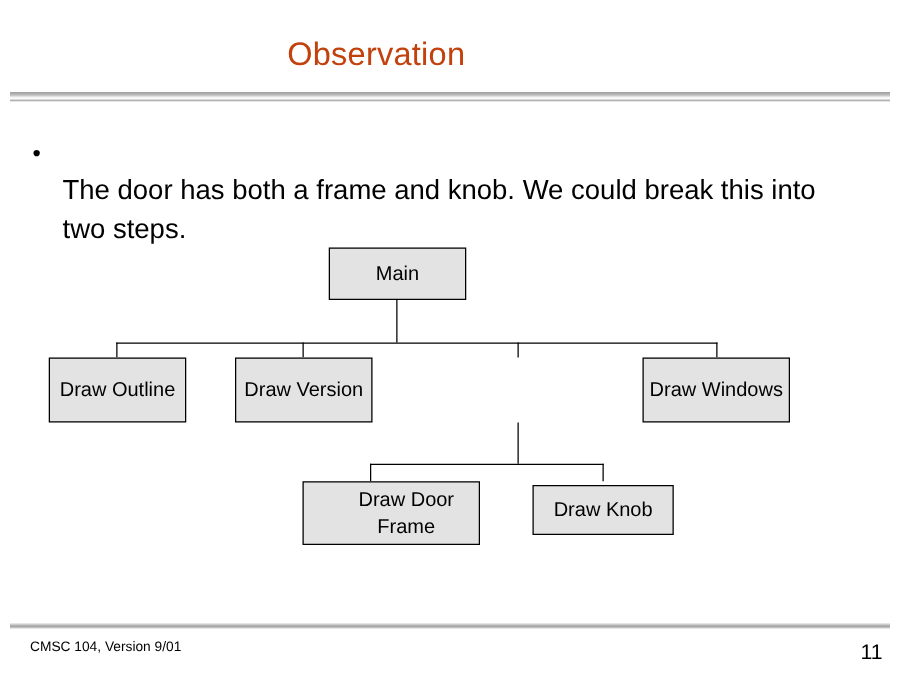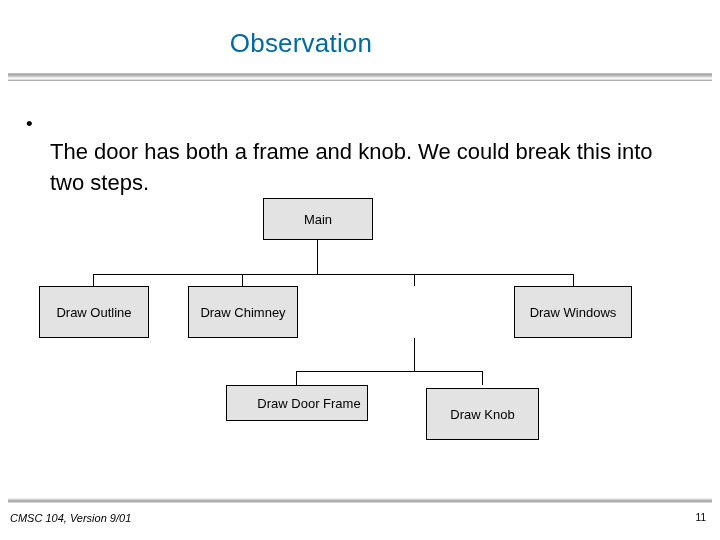--- a/index.html
+++ b/index.html
@@ -20,21 +20,21 @@
     width: 720px;
     height: 540px;
   }
   .title {
     position: absolute;
     left: 0;
     top: 28px;
     width: 602px;
     text-align: center;
     font-size: 26px;
-    color: #0369a1;
+    color: #c2410c;
     font-weight: normal;
     letter-spacing: 0.2px;
   }
   .title-rule {
     position: absolute;
     left: 8px;
     top: 72px;
     width: 704px;
     height: 9px;
     background: linear-gradient(to bottom, #ffffff 0%, #ffffff 16%, #9c9c9c 17%, #bdbdbd 45%, #e8e8e8 60%, #ffffff 75%, #c9c9c9 88%, #9a9a9a 100%);
@@ -72,41 +72,40 @@
   }
   .node {
     position: absolute;
     background: #e3e3e3;
     border: 1px solid #000000;
     box-sizing: border-box;
     display: flex;
     align-items: center;
     justify-content: center;
     text-align: center;
-    font-size: 13px;
+    font-size: 16px;
     line-height: 21px;
     color: #000000;
   }
   .connector {
     position: absolute;
     background: #000000;
   }
   .footer-left {
     position: absolute;
-    left: 10px;
+    left: 24px;
     top: 512px;
     font-size: 11px;
     color: #000000;
-    font-style: italic;
   }
   .footer-right {
     position: absolute;
     right: 14px;
     top: 512px;
-    font-size: 10px;
+    font-size: 17px;
     color: #000000;
   }
   .footer-rule {
     position: absolute;
     left: 8px;
     top: 498px;
     width: 704px;
     height: 5px;
     background: linear-gradient(to bottom, #ffffff 0%, #c8c8c8 35%, #9e9e9e 60%, #e6e6e6 100%);
   }
@@ -133,30 +132,30 @@
     <div class="connector" style="left:317px; top:50px; width:1px; height:34px;"></div>
 
     <div class="connector" style="left:93px; top:84px; width:481px; height:1px;"></div>
 
     <div class="connector" style="left:93px; top:84px; width:1px; height:12px;"></div>
     <div class="connector" style="left:242px; top:84px; width:1px; height:12px;"></div>
     <div class="connector" style="left:414px; top:84px; width:1px; height:12px;"></div>
     <div class="connector" style="left:573px; top:84px; width:1px; height:12px;"></div>
 
     <div class="node" style="left:39px; top:96px; width:110px; height:52px;">Draw Outline</div>
-    <div class="node" style="left:188px; top:96px; width:110px; height:52px;">Draw Chimney</div>
+    <div class="node" style="left:188px; top:96px; width:110px; height:52px;">Draw Version</div>
     <div class="node" style="left:514px; top:96px; width:118px; height:52px;">Draw Windows</div>
 
     <div class="connector" style="left:414px; top:148px; width:1px; height:33px;"></div>
     <div class="connector" style="left:296px; top:181px; width:187px; height:1px;"></div>
     <div class="connector" style="left:296px; top:181px; width:1px; height:14px;"></div>
     <div class="connector" style="left:482px; top:181px; width:1px; height:14px;"></div>
 
-    <div class="node" style="left:226px; top:195px; width:142px; height:36px;padding-left:24px;">Draw Door Frame</div>
-    <div class="node" style="left:426px; top:198px; width:113px; height:52px;">Draw Knob</div>
+    <div class="node" style="left:242px; top:195px; width:142px; height:51px;padding-left:24px;">Draw Door Frame</div>
+    <div class="node" style="left:426px; top:198px; width:113px; height:40px;">Draw Knob</div>
 
   </div>
 
   <div class="footer-rule"></div>
   <div class="footer-left">CMSC 104, Version 9/01</div>
   <div class="footer-right">11</div>
 
 </div>
 
 </body></html>

